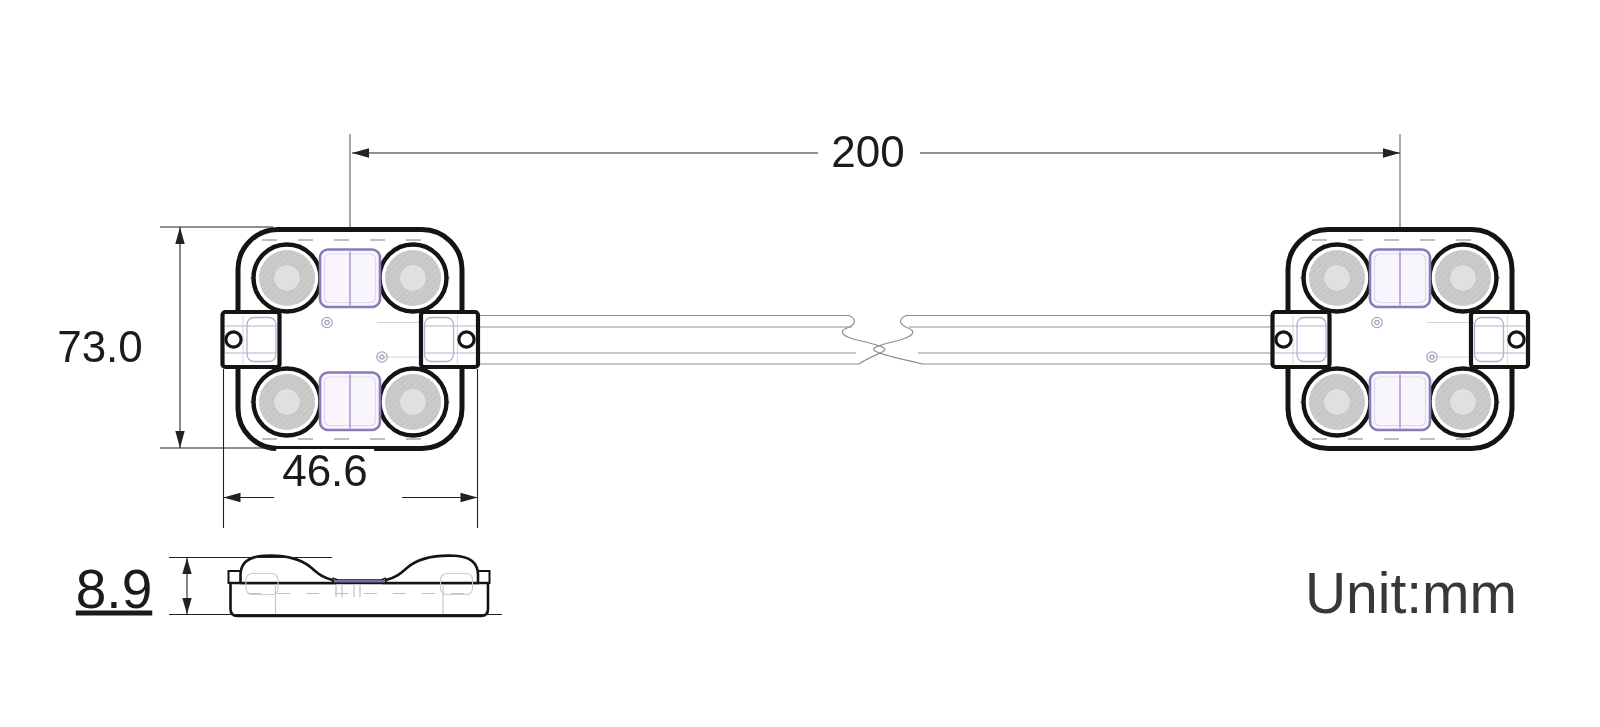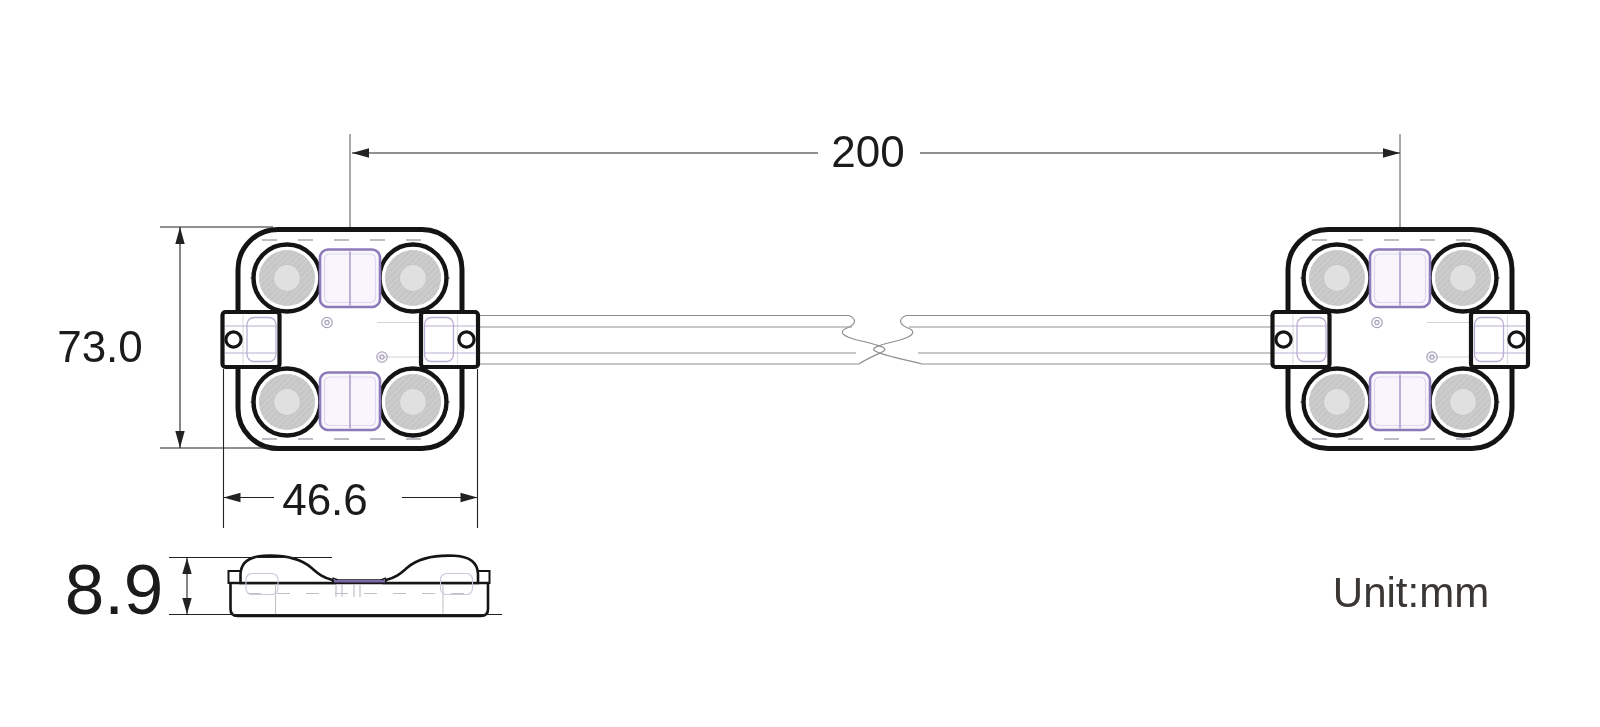--- a/index.html
+++ b/index.html
@@ -2,23 +2,23 @@
 <html style="--outline: #141414; --dimension-line: #222222; --label-ink: #1b1b1b; --unit-ink: #3a3734; --accent-purple: #8c79b8; --detail-purple: #b9aed2; --lens-gray: #cbcbcb; --wire-gray: #8f8f8f;"><head>
 <meta charset="utf-8">
 <style>
   html,body{margin:0;padding:0;background:#fff;}
   #stage{position:relative;width:1600px;height:727px;background:#fff;overflow:hidden;
          font-family:"Liberation Sans", sans-serif;}
   #drawing{position:absolute;left:0;top:0;}
   .dim-label{position:absolute;transform:translate(-50%,-50%);
              color:var(--label-ink,#1b1b1b);font-size:44px;line-height:1;
              white-space:nowrap;background:#fff;padding:0 6px;}
-  .dim-label.big{font-size:71px;}
+  .dim-label.big{font-size:55px;text-decoration:underline;}
   .unit-label{position:absolute;transform:translate(-50%,-50%);
-              color:var(--unit-ink,#3a3734);font-size:42px;line-height:1;white-space:nowrap;}
+              color:var(--unit-ink,#3a3734);font-size:57px;line-height:1;white-space:nowrap;}
   
   .ink{stroke:var(--outline,#141414);}
   .dim{stroke:var(--dimension-line,#222222);}
   .dimfill{fill:var(--dimension-line,#222222);}
   .purple{stroke:var(--accent-purple,#8c79b8);}
   .lpurple{stroke:var(--detail-purple,#b9aed2);}
   .wire{stroke:var(--wire-gray,#8f8f8f);}
   .faint{stroke:#d2d2dc;}
 </style>
 </head>
@@ -163,18 +163,18 @@
       <line x1="187" y1="558" x2="187" y2="614"></line>
       <polygon class="dimfill" stroke="none" points="187,558 182.3,574 191.7,574"></polygon>
       <polygon class="dimfill" stroke="none" points="187,614 182.3,598 191.7,598"></polygon>
     </g>
   </svg>
 
   <div class="dim-label" style="left:868px;top:152px">200</div>
 
   <div class="dim-label" style="left:100px;top:347px;padding:0">73.0</div>
 
-  <div class="dim-label" style="left:325px;top:500px">46.6</div>
+  <div class="dim-label" style="left:325px;top:471px">46.6</div>
 
   <div class="dim-label big" style="left:114px;top:589px;padding:0">8.9</div>
 
   <div class="unit-label" style="left:1411px;top:593px">Unit:mm</div>
 </div>
 
 </body></html>

